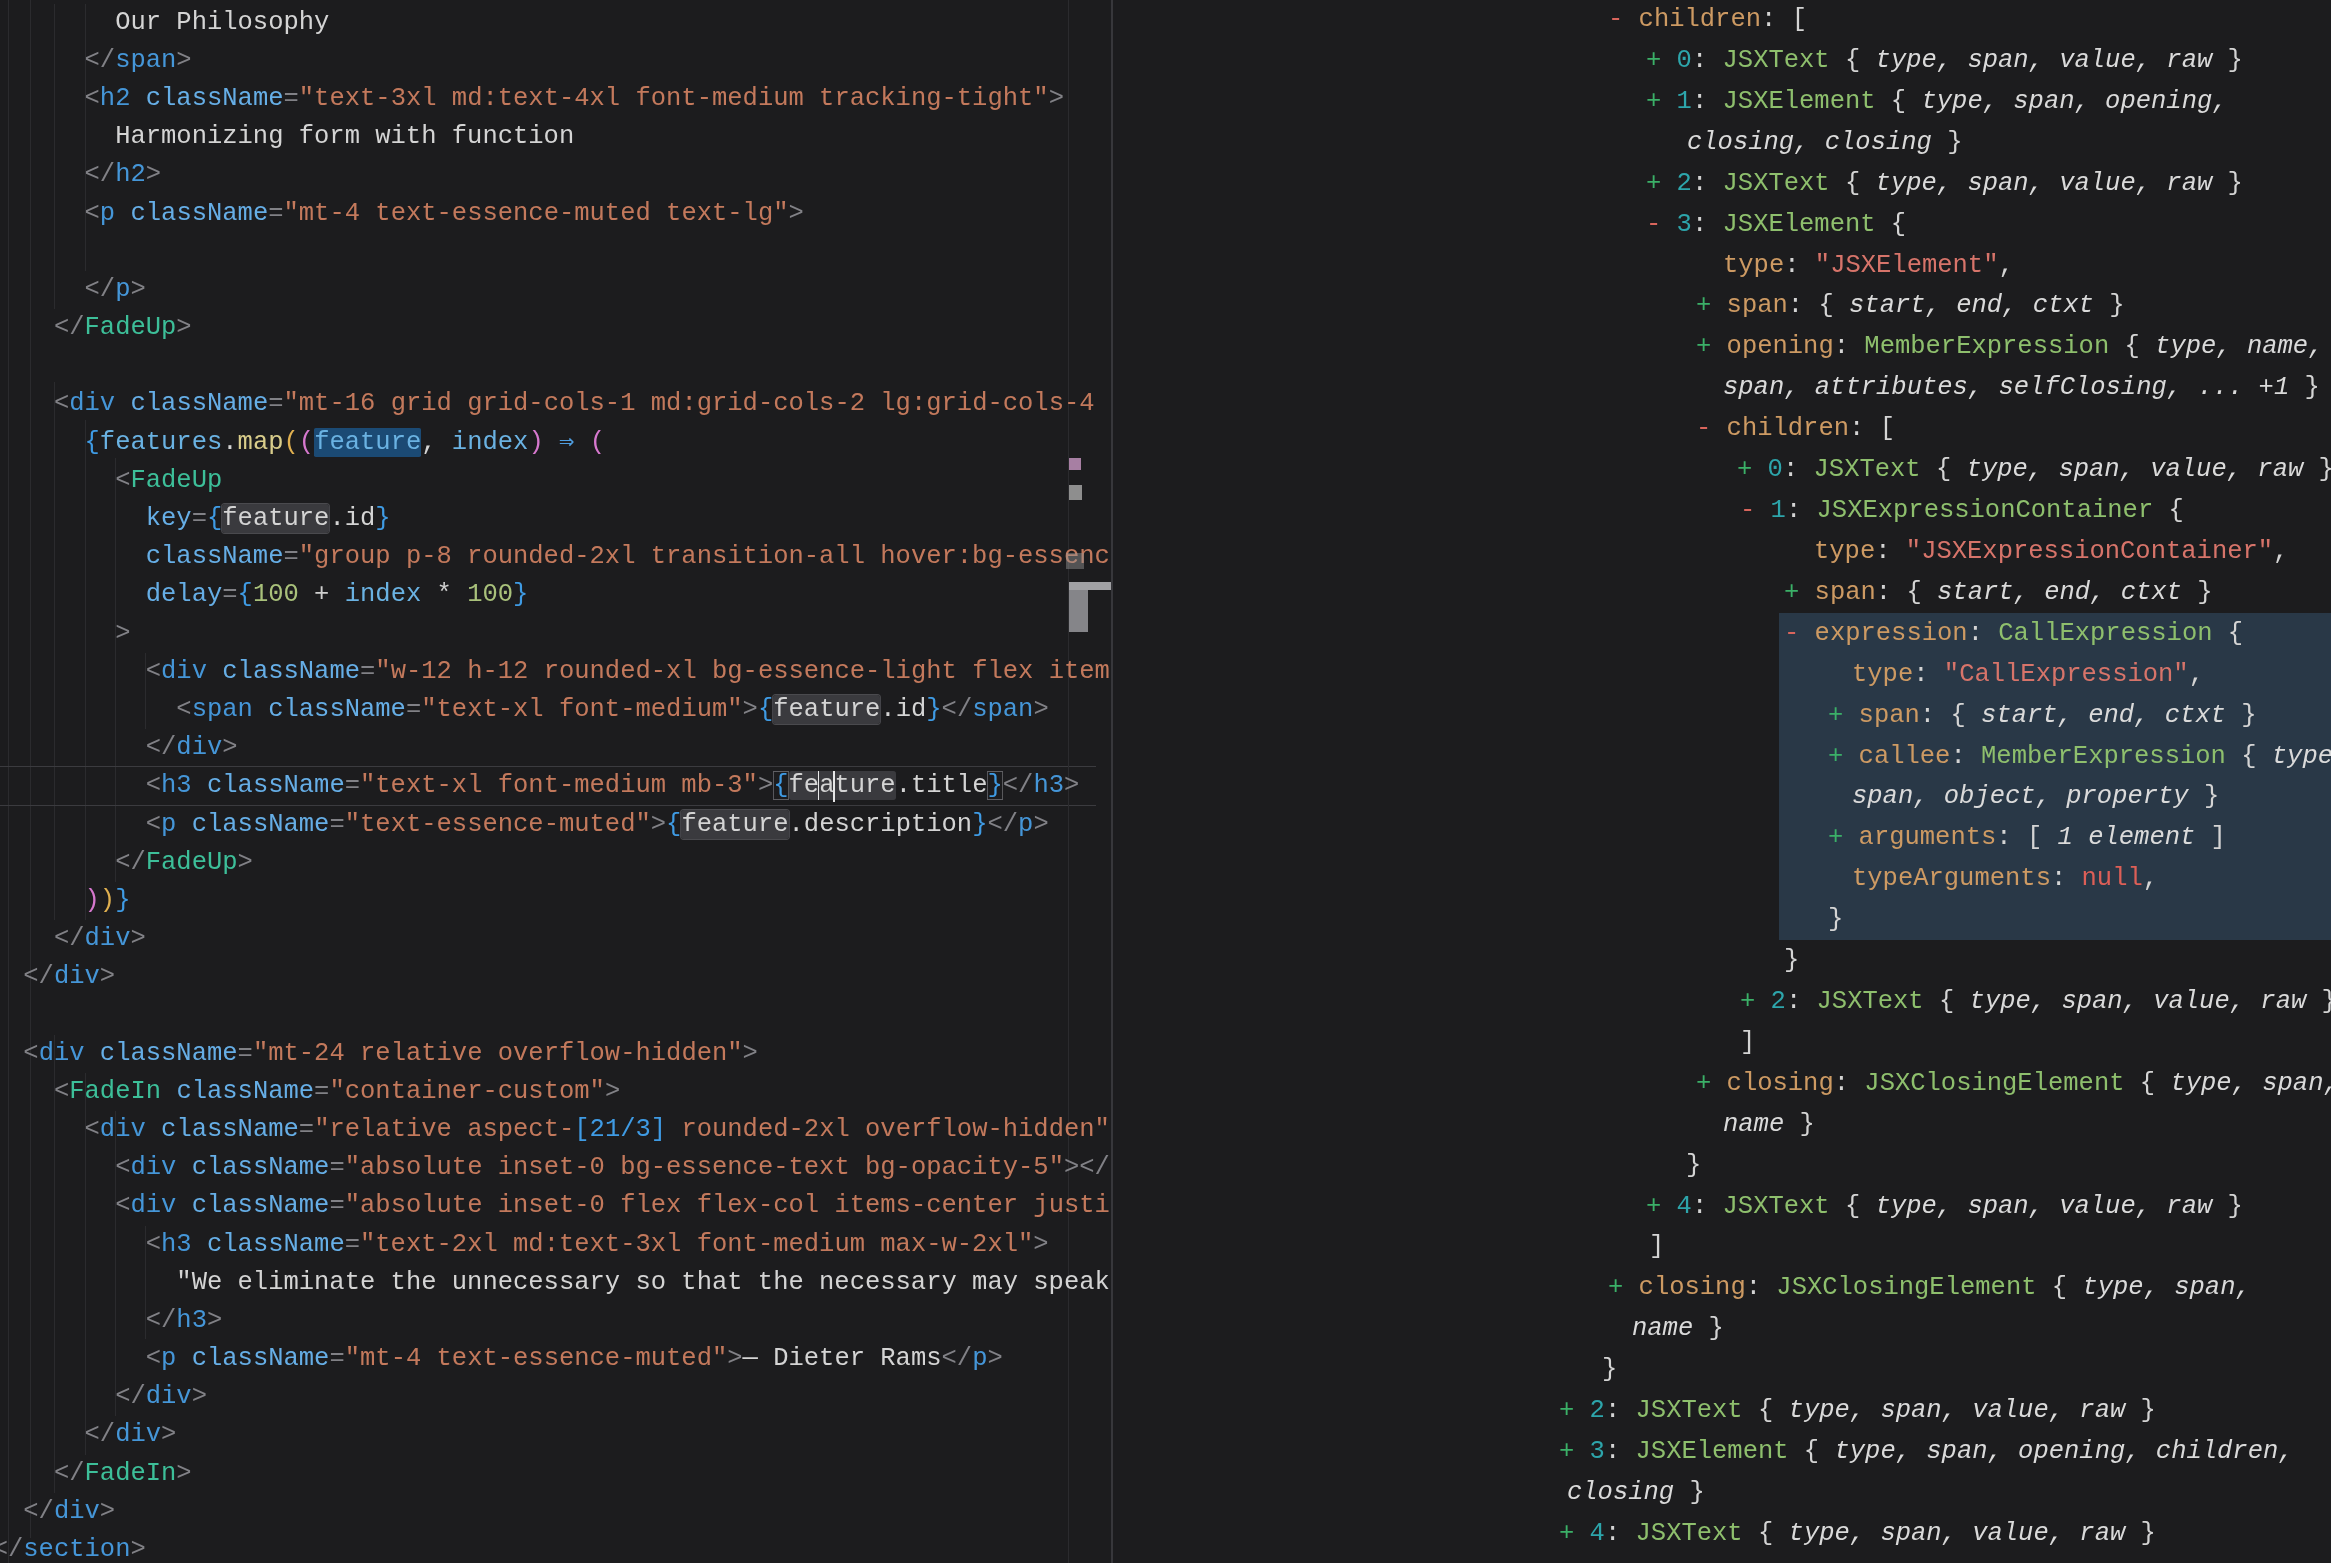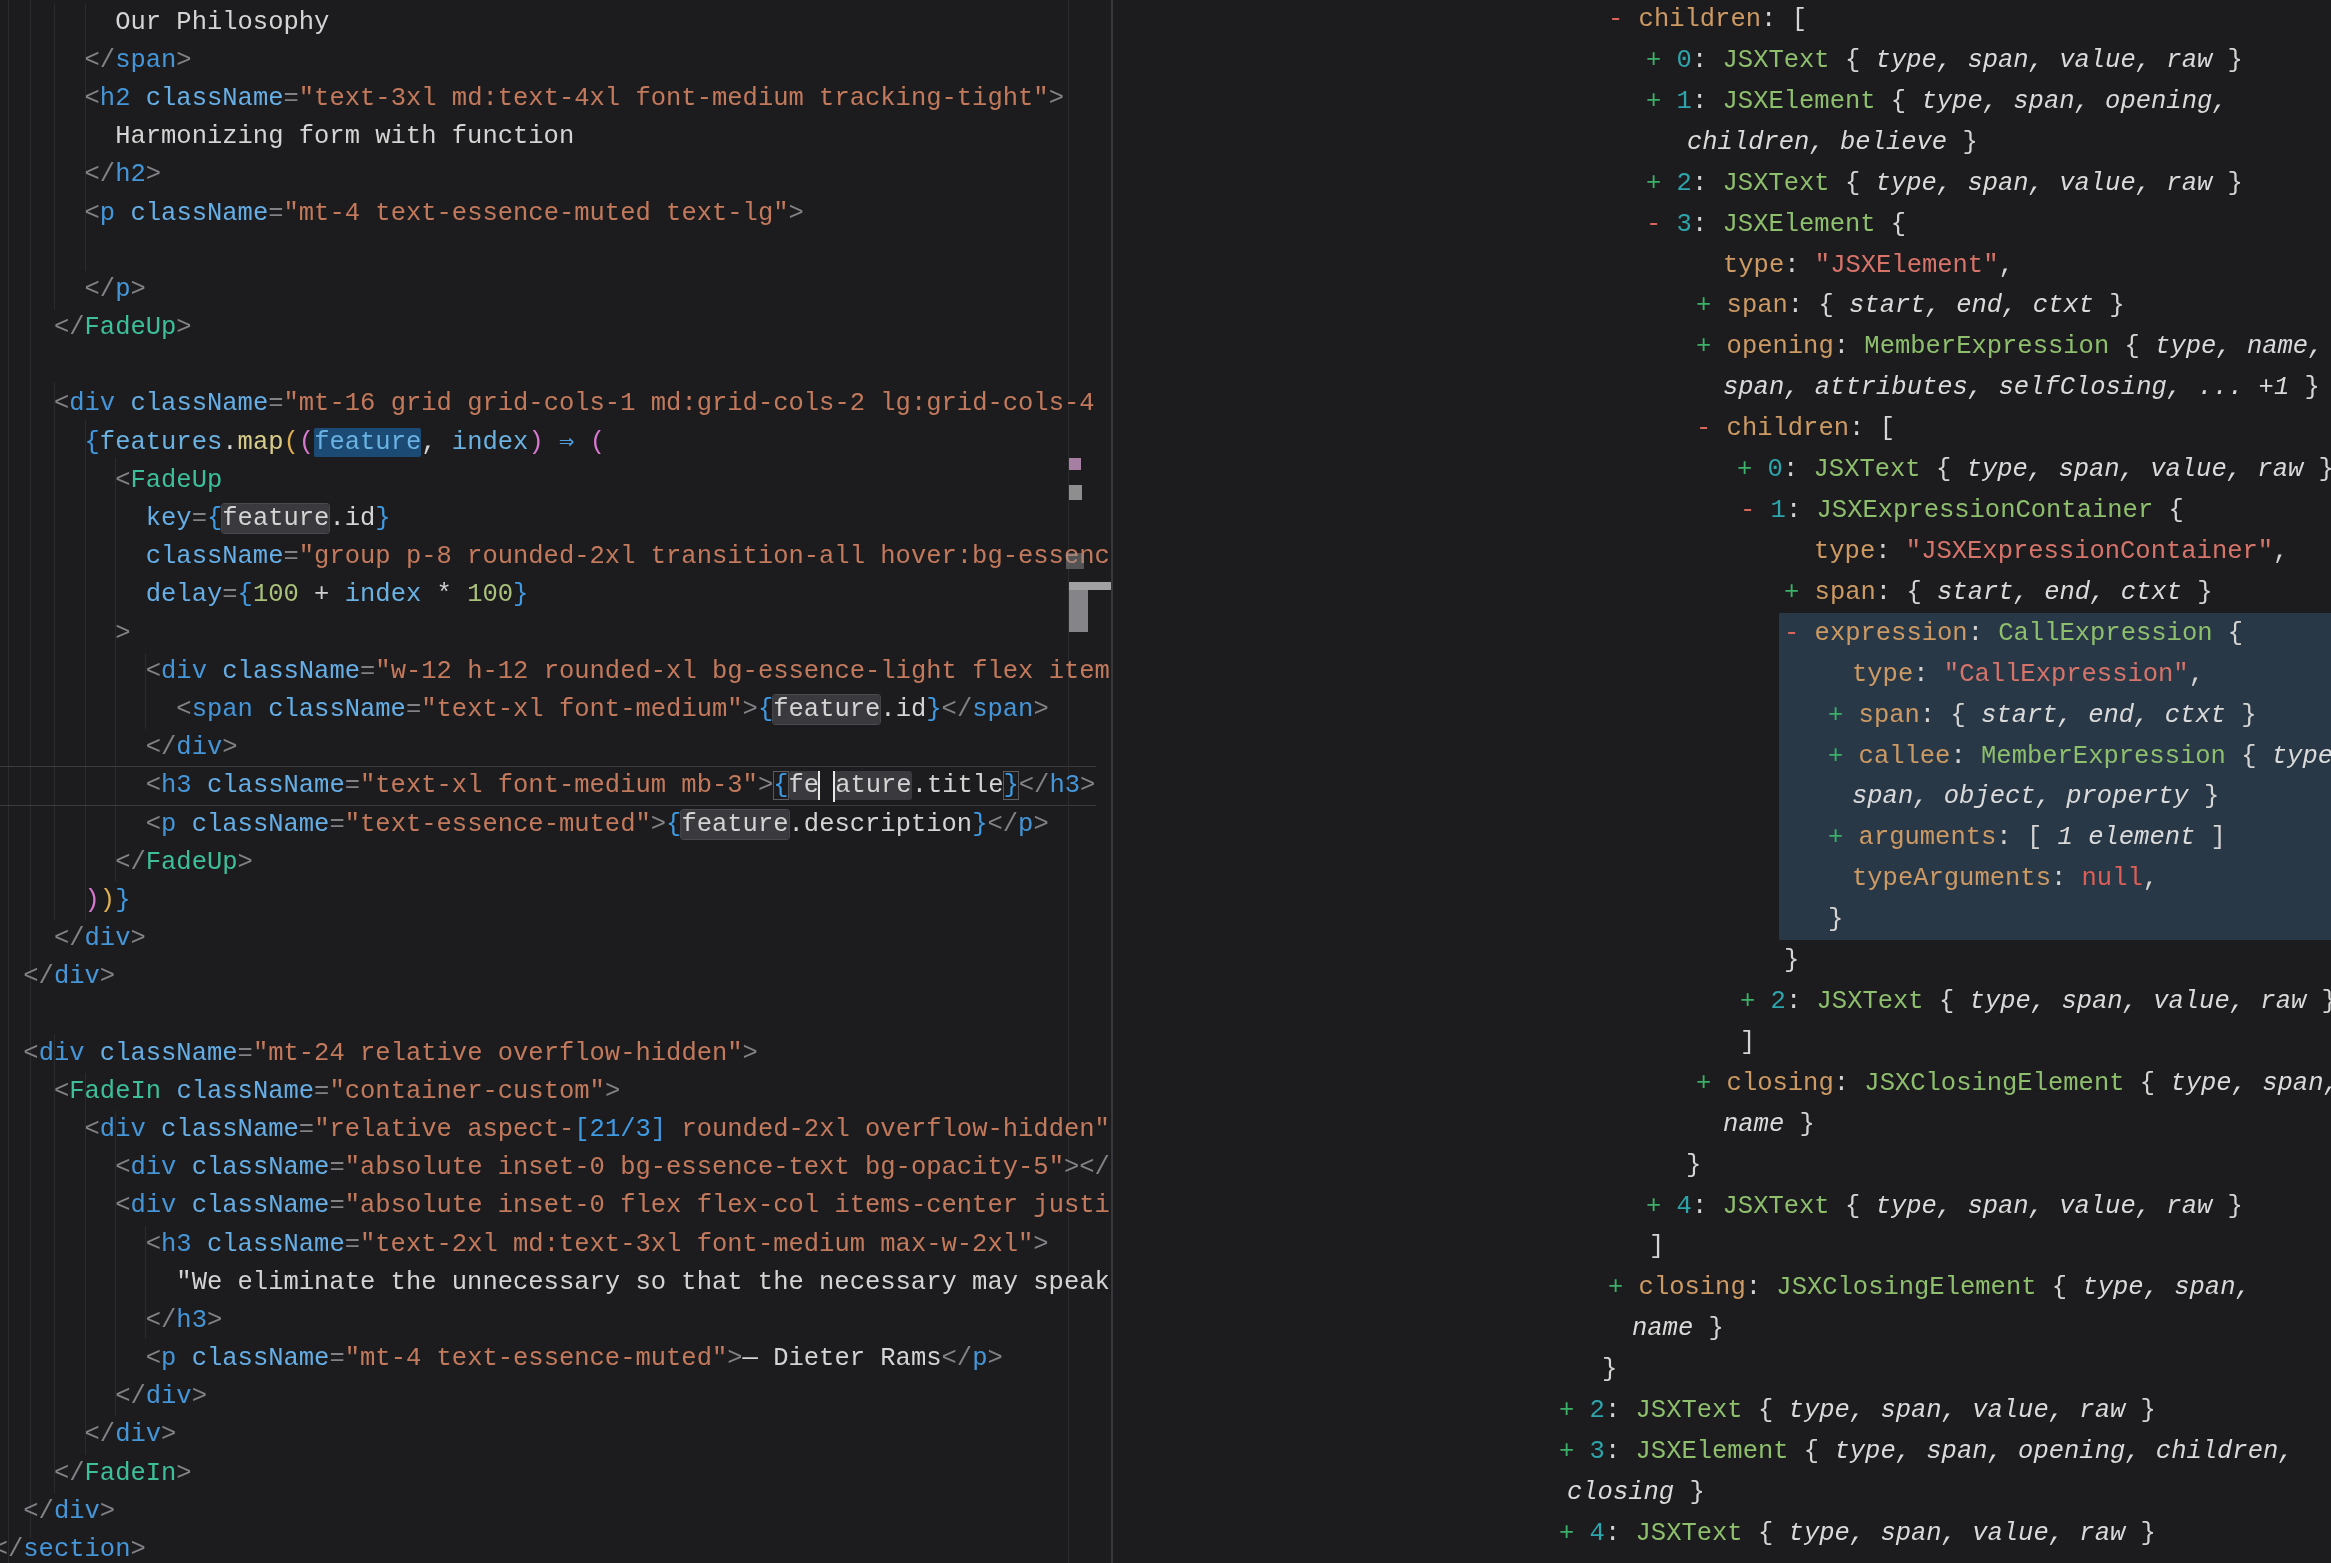--- a/index.html
+++ b/index.html
@@ -29,21 +29,21 @@
   .smark{position:absolute;z-index:4;}
   
   .t-lp{color:var(--lp)} .t-tag{color:var(--tag)} .t-cmp{color:var(--cmp)}
   .t-attr{color:var(--attr)} .t-eq{color:var(--lp)} .t-str{color:var(--str)}
   .t-strb{color:var(--strb)} .t-txt{color:var(--txt)} .t-var{color:var(--var)}
   .t-fn{color:var(--fn)} .t-num{color:var(--num)} .t-op{color:var(--op)}
   .t-bl{color:var(--bl)} .t-bg1{color:var(--bg1)} .t-bm{color:var(--bm)}
   .t-arrow{color:var(--arrow)} .t-ws{color:var(--txt)}
   .t-whl{color:var(--txt);background:var(--whl);border-radius:2.7px;box-shadow:0 0 0 0.9px #4a4a4e;}
   .t-whlL{color:var(--txt);background:var(--whl);border-radius:2.7px 0 0 2.7px;}
-  .t-whlR{color:var(--txt);background:var(--whl);border-radius:0 2.7px 2.7px 0;margin-left:16px;}
+  .t-whlR{color:var(--txt);background:var(--whl);border-radius:0 2.7px 2.7px 0;}
   .t-wsel{color:var(--var);background:var(--wsel);border-radius:1.8px;}
   .t-bb{color:var(--bl);box-shadow:0 0 0 0.9px #5f5f63 inset;}
   .t-cursor{display:inline-block;width:1.8px;height:29px;margin:0 -0.9px;background:var(--cursor);vertical-align:middle;}
   .t-pm{color:var(--pm)} .t-mm{color:var(--mm)} .t-idx{color:var(--idx)}
   .t-key{color:var(--key)} .t-node{color:var(--node)} .t-strv{color:var(--strv)}
   .t-null{color:var(--nullc)} .t-pn{color:var(--pn)}
   .t-fld{color:var(--fld);font-style:italic}
 </style>
 </head>
 <body>
@@ -123,21 +123,21 @@
   </div>
 
   <div id="pane-divider"></div>
 
   <div id="right-pane" class="pane">
     <div id="ast-selection"></div>
     <div id="ast-lines">
         <div class="al" style="top: -0.9px; left: 495px;"><span class="t-mm">- </span><span class="t-key">children</span><span class="t-pn">: [</span></div>
         <div class="al" style="top: 40px; left: 533px;"><span class="t-pm">+ </span><span class="t-idx">0</span><span class="t-pn">: </span><span class="t-node">JSXText</span><span class="t-pn"> { </span><span class="t-fld">type, span, value, raw</span><span class="t-pn"> }</span></div>
         <div class="al" style="top: 81px; left: 533px;"><span class="t-pm">+ </span><span class="t-idx">1</span><span class="t-pn">: </span><span class="t-node">JSXElement</span><span class="t-pn"> { </span><span class="t-fld">type, span, opening,</span></div>
-        <div class="al" style="top: 122px; left: 574px;"><span class="t-fld">children, believe </span><span class="t-pn">}</span></div>
+        <div class="al" style="top: 122px; left: 574px;"><span class="t-fld">closing, closing </span><span class="t-pn">}</span></div>
         <div class="al" style="top: 163px; left: 533px;"><span class="t-pm">+ </span><span class="t-idx">2</span><span class="t-pn">: </span><span class="t-node">JSXText</span><span class="t-pn"> { </span><span class="t-fld">type, span, value, raw</span><span class="t-pn"> }</span></div>
         <div class="al" style="top: 204px; left: 533px;"><span class="t-mm">- </span><span class="t-idx">3</span><span class="t-pn">: </span><span class="t-node">JSXElement</span><span class="t-pn"> {</span></div>
         <div class="al" style="top: 245px; left: 610px;"><span class="t-key">type</span><span class="t-pn">: </span><span class="t-strv">"JSXElement"</span><span class="t-pn">,</span></div>
         <div class="al" style="top: 285px; left: 583px;"><span class="t-pm">+ </span><span class="t-key">span</span><span class="t-pn">: { </span><span class="t-fld">start, end, ctxt</span><span class="t-pn"> }</span></div>
         <div class="al" style="top: 326px; left: 583px;"><span class="t-pm">+ </span><span class="t-key">opening</span><span class="t-pn">: </span><span class="t-node">MemberExpression</span><span class="t-pn"> { </span><span class="t-fld">type, name,</span></div>
         <div class="al" style="top: 367px; left: 610px;"><span class="t-fld">span, attributes, selfClosing, ... +1 </span><span class="t-pn">}</span></div>
         <div class="al" style="top: 408px; left: 583px;"><span class="t-mm">- </span><span class="t-key">children</span><span class="t-pn">: [</span></div>
         <div class="al" style="top: 449px; left: 624px;"><span class="t-pm">+ </span><span class="t-idx">0</span><span class="t-pn">: </span><span class="t-node">JSXText</span><span class="t-pn"> { </span><span class="t-fld">type, span, value, raw</span><span class="t-pn"> }</span></div>
         <div class="al" style="top: 490px; left: 627px;"><span class="t-mm">- </span><span class="t-idx">1</span><span class="t-pn">: </span><span class="t-node">JSXExpressionContainer</span><span class="t-pn"> {</span></div>
         <div class="al" style="top: 531px; left: 701px;"><span class="t-key">type</span><span class="t-pn">: </span><span class="t-strv">"JSXExpressionContainer"</span><span class="t-pn">,</span></div>

